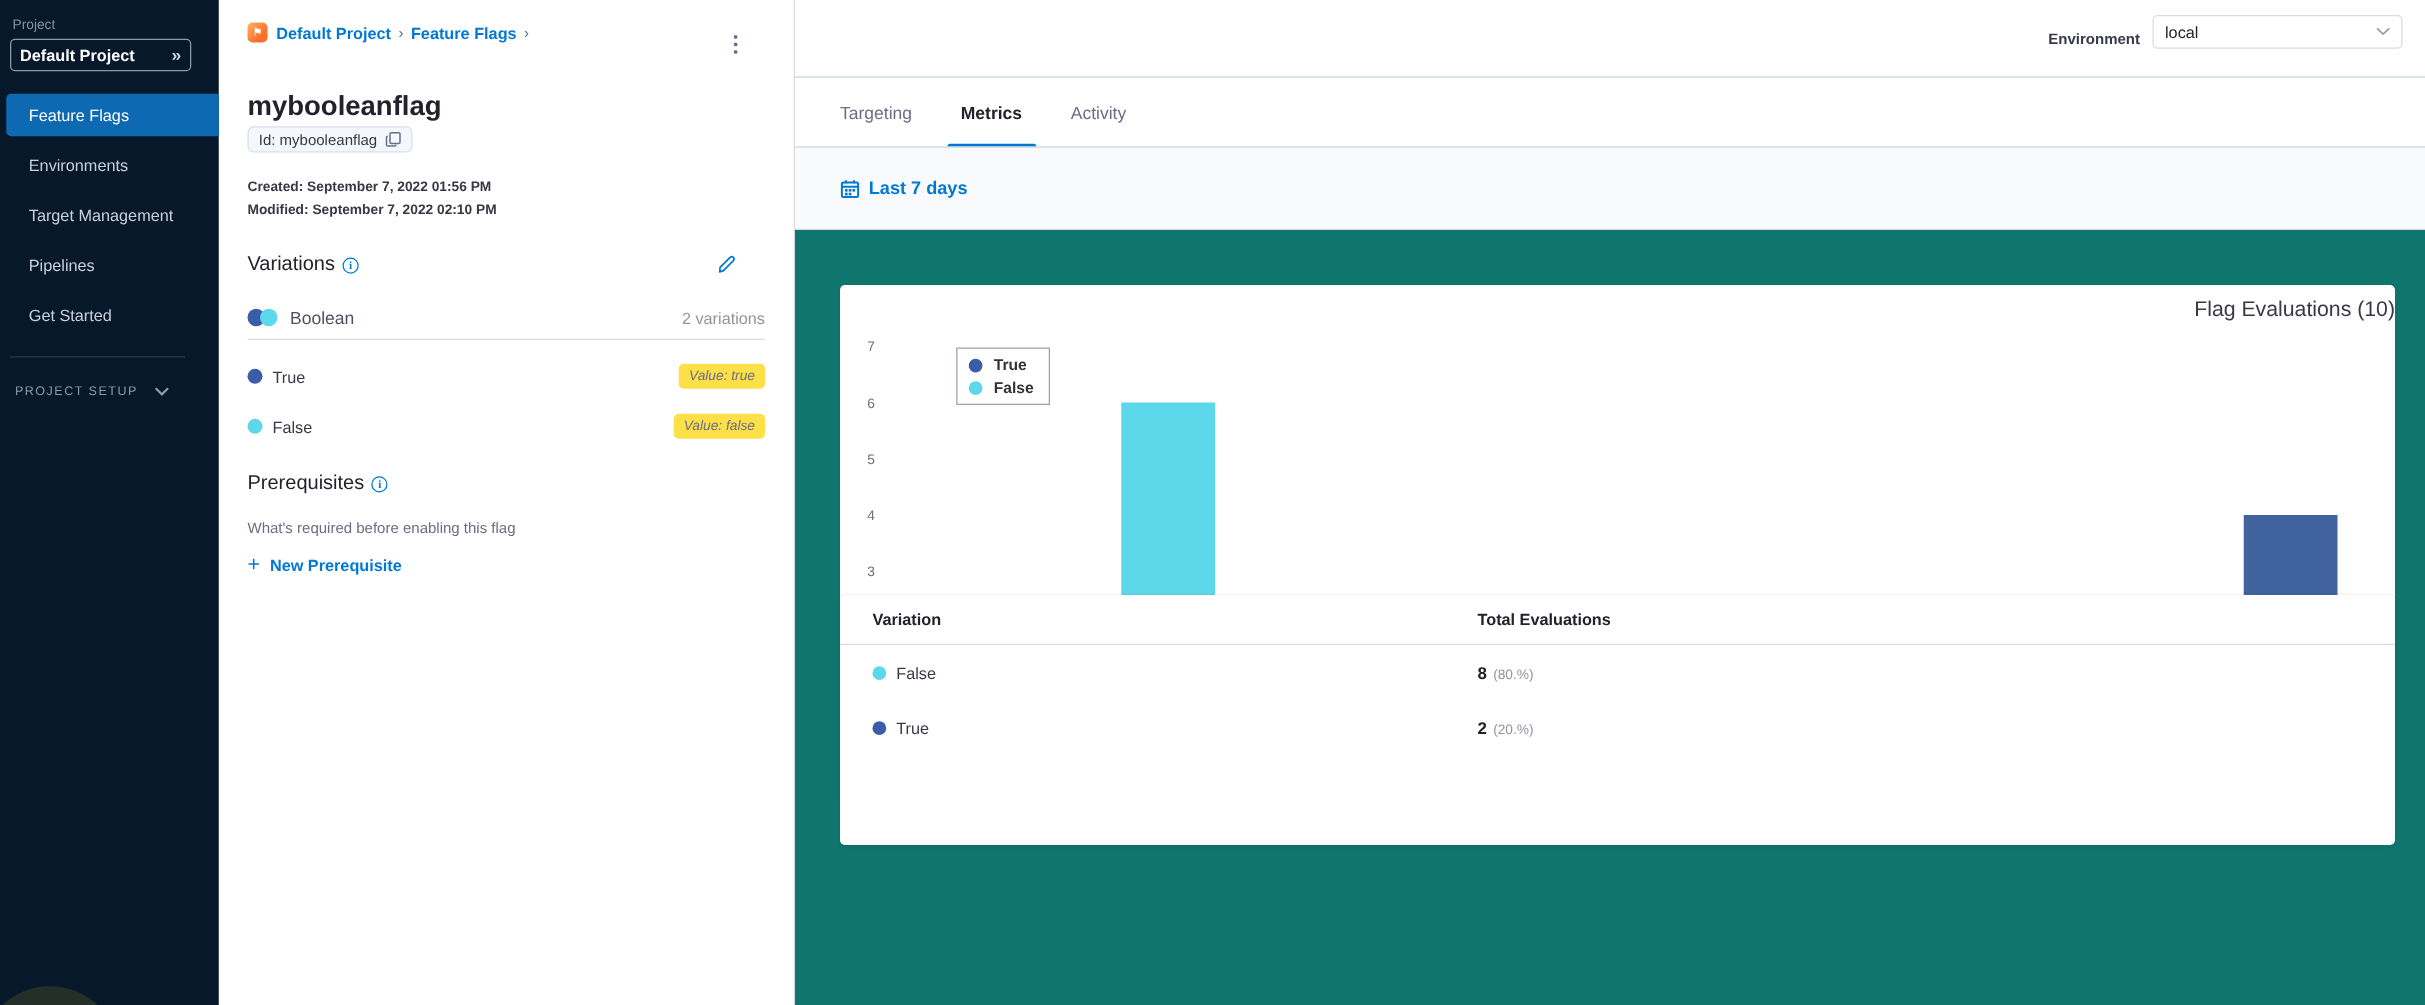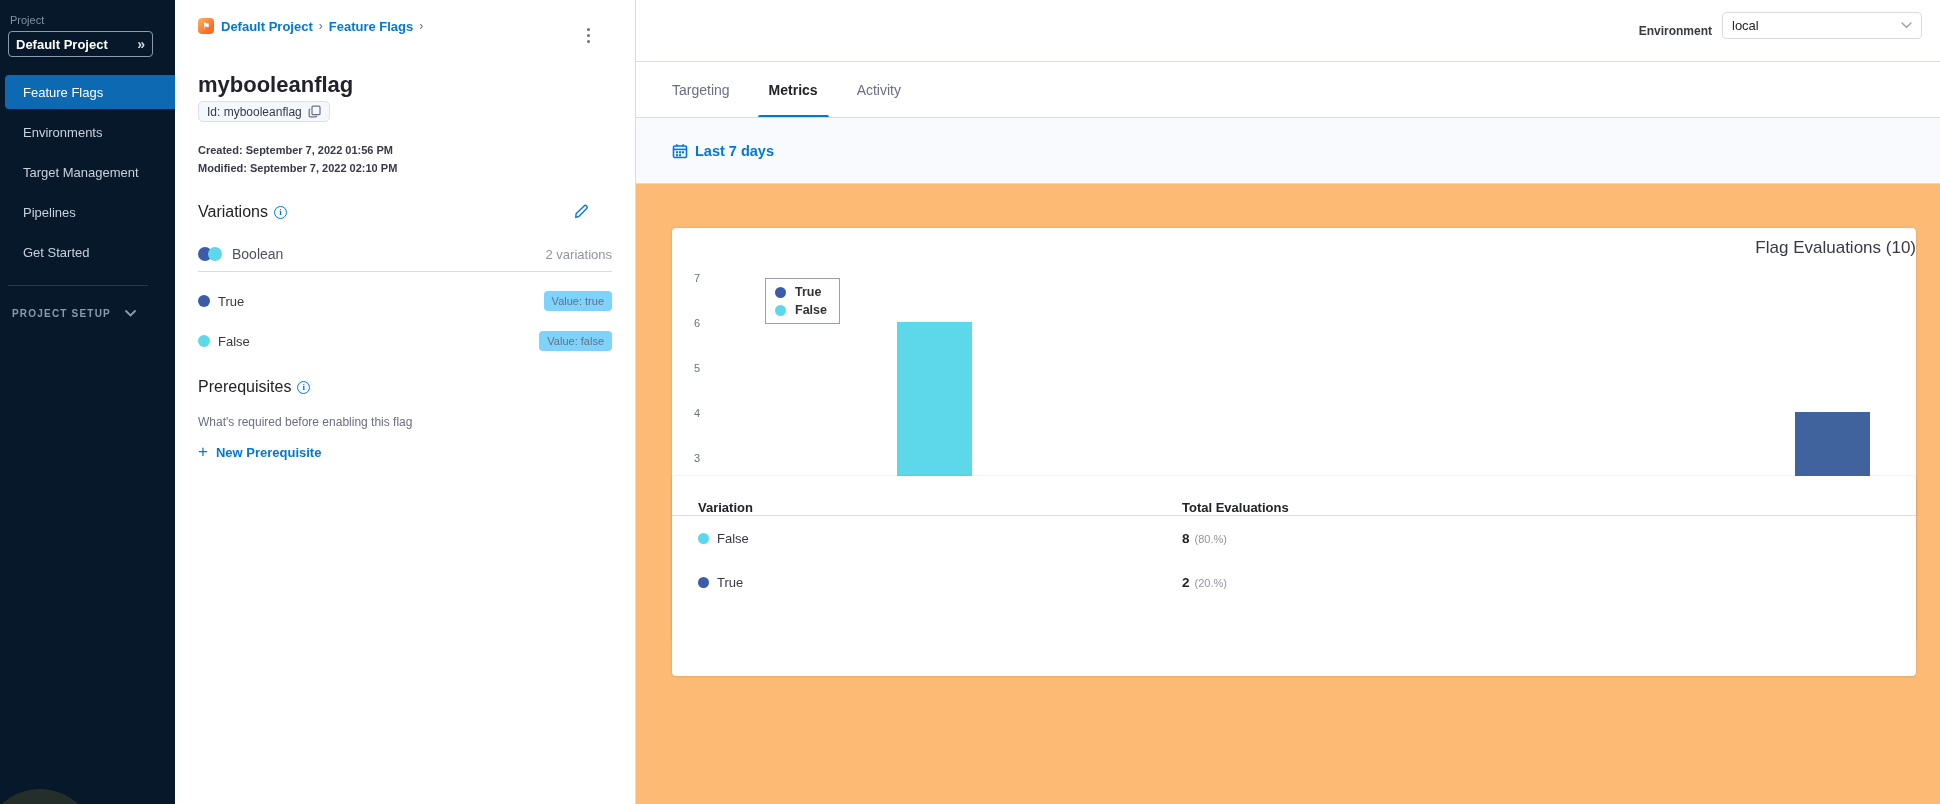--- a/index.html
+++ b/index.html
@@ -18,21 +18,21 @@
   .proj-box .dbl-chev { color:#cfd6e0; font-size:14px; font-weight:700; }
   .nav { position:absolute; left:0; top:72px; width:175px; }
   .nav-item { height:40px; display:flex; align-items:center; padding-left:23px;
     color:#c9d0da; font-size:13px; cursor:pointer; }
   .nav-item.active { background:#0c69b2; color:#fff; margin-left:5px;
     padding-left:18px; border-radius:4px 0 0 4px; height:34px; margin-top:3px; margin-bottom:3px; }
   .side-divider { position:absolute; left:8px; top:285px; width:140px; height:1px;
     background:rgba(255,255,255,0.14); }
   .section-row { position:absolute; left:12px; top:308px; width:150px; display:flex;
     align-items:center; cursor:pointer; }
-  .section-row .sec-label { color:#8c99ac; font-size:10px; font-weight:700;
+  .section-row .sec-label { color:#8c99ac; font-size:10px; font-weight:400;
     letter-spacing:1.2px; }
   .section-row svg { margin-left:14px; }
   .help-blob { position:absolute; left:-16px; top:789px; width:112px; height:112px;
     border-radius:50%; background:#252f2a; z-index:6; }
 
   
   .details { position:absolute; left:175px; top:0; width:461px; height:804px;
     background:#fff; border-right:1px solid #d9dae5; }
   .crumb-row { position:absolute; left:23px; top:18px; display:flex; align-items:center; }
   .ff-logo { width:16px; height:16px; border-radius:4px;
@@ -63,30 +63,30 @@
   .toggle-ic i { position:absolute; width:14px; height:14px; border-radius:50%; }
   .toggle-ic .c1 { left:0; background:#3b5ca8; }
   .toggle-ic .c2 { left:10px; background:#5cd8ea; }
   .bool-label { font-size:14px; color:#4f5162; flex:1; }
   .var-count { font-size:13px; color:#9293a0; }
   .var-divider { position:absolute; left:23px; top:271px; width:414px; height:1px;
     background:#d9dae6; }
   .var-row { position:absolute; left:23px; width:414px; display:flex; align-items:center; }
   .dot { width:12px; height:12px; border-radius:50%; margin-right:8px; flex:none; }
   .var-name { font-size:13px; color:#383946; flex:1; }
-  .value-pill { background:#7dd3fc; border-radius:4px; padding:4px 8px; font-size:11px;
-    color:#6b6d85; }
+  .value-pill { background:#fde047; border-radius:4px; padding:4px 8px; font-size:11px;
+    color:#6b6d85;font-style:italic; }
   .prereq-sub { position:absolute; left:23px; top:415px; font-size:12px; color:#6b6d85; }
   .new-prereq { position:absolute; left:23px; top:442px; display:flex; align-items:center;
     cursor:pointer; color:#0278d5; }
   .new-prereq .plus { font-size:17px; font-weight:400; margin-right:8px; }
   .new-prereq .np-label { font-size:13px; font-weight:600; }
 
   
-  .main { position:absolute; left:636px; top:0; width:1304px; height:804px; background:#fdba74; }
+  .main { position:absolute; left:636px; top:0; width:1304px; height:804px; background:#0f766e; }
   .main-header { position:absolute; left:0; top:0; width:1304px; height:62px; background:#fff;
     border-bottom:1px solid #d9dae5; }
   .env-wrap { position:absolute; right:18px; top:12px; display:flex; align-items:center; }
   .env-label { font-size:12px; font-weight:600; color:#383946; margin-right:10px;
     position:relative; top:5px; }
   .env-select { width:200px; height:27px; background:#fff; border:1px solid #d9dae5;
     border-radius:4px; display:flex; align-items:center; padding:0 9px; cursor:pointer; }
   .env-select .env-val { flex:1; font-size:13px; color:#22222a; }
   .tabs-row { position:absolute; left:0; top:62px; width:1304px; height:56px; background:#fff;
     border-bottom:1px solid #d9dae5; display:flex; align-items:stretch; padding-left:25px; }
@@ -117,21 +117,21 @@
   .bar { position:absolute; }
   .ytick { position:absolute; right:1207px; transform:translateY(7px); font-size:11px;
     color:#66707f; width:30px; text-align:right; }
   .xlabel { position:absolute; top:324px; font-size:11px; color:#66707f; text-align:center;
     width:100px; margin-left:-50px; }
 
   
   .table-card { position:absolute; left:36px; top:476px; width:1244px; height:200px;
     background:#fff; border-radius:4px;
     box-shadow:0 0 2px rgba(96,97,112,0.22), 0 1px 3px rgba(40,41,61,0.06); }
-  .thead { display:flex; height:40px; align-items:flex-end; border-bottom:1px solid #d9dae5;
+  .thead { display:flex; height:40px; align-items:center; border-bottom:1px solid #d9dae5;
     padding-left:26px; }
   .th { font-size:13px; font-weight:700; color:#22222a; }
   .th.col1 { width:484px; }
   .trow { display:flex; height:44px; align-items:center; padding-left:26px; }
   .trow:first-of-type { margin-top:8px; }
   .tcell1 { width:484px; display:flex; align-items:center; }
   .tcell1 .tname { font-size:13px; color:#383946; }
   .tcell2 { display:flex; align-items:baseline; }
   .tcell2 .count { font-size:13.5px; font-weight:600; color:#22222a; margin-right:5px; }
   .tcell2 .pct { font-size:11px; color:#9293a0; }

